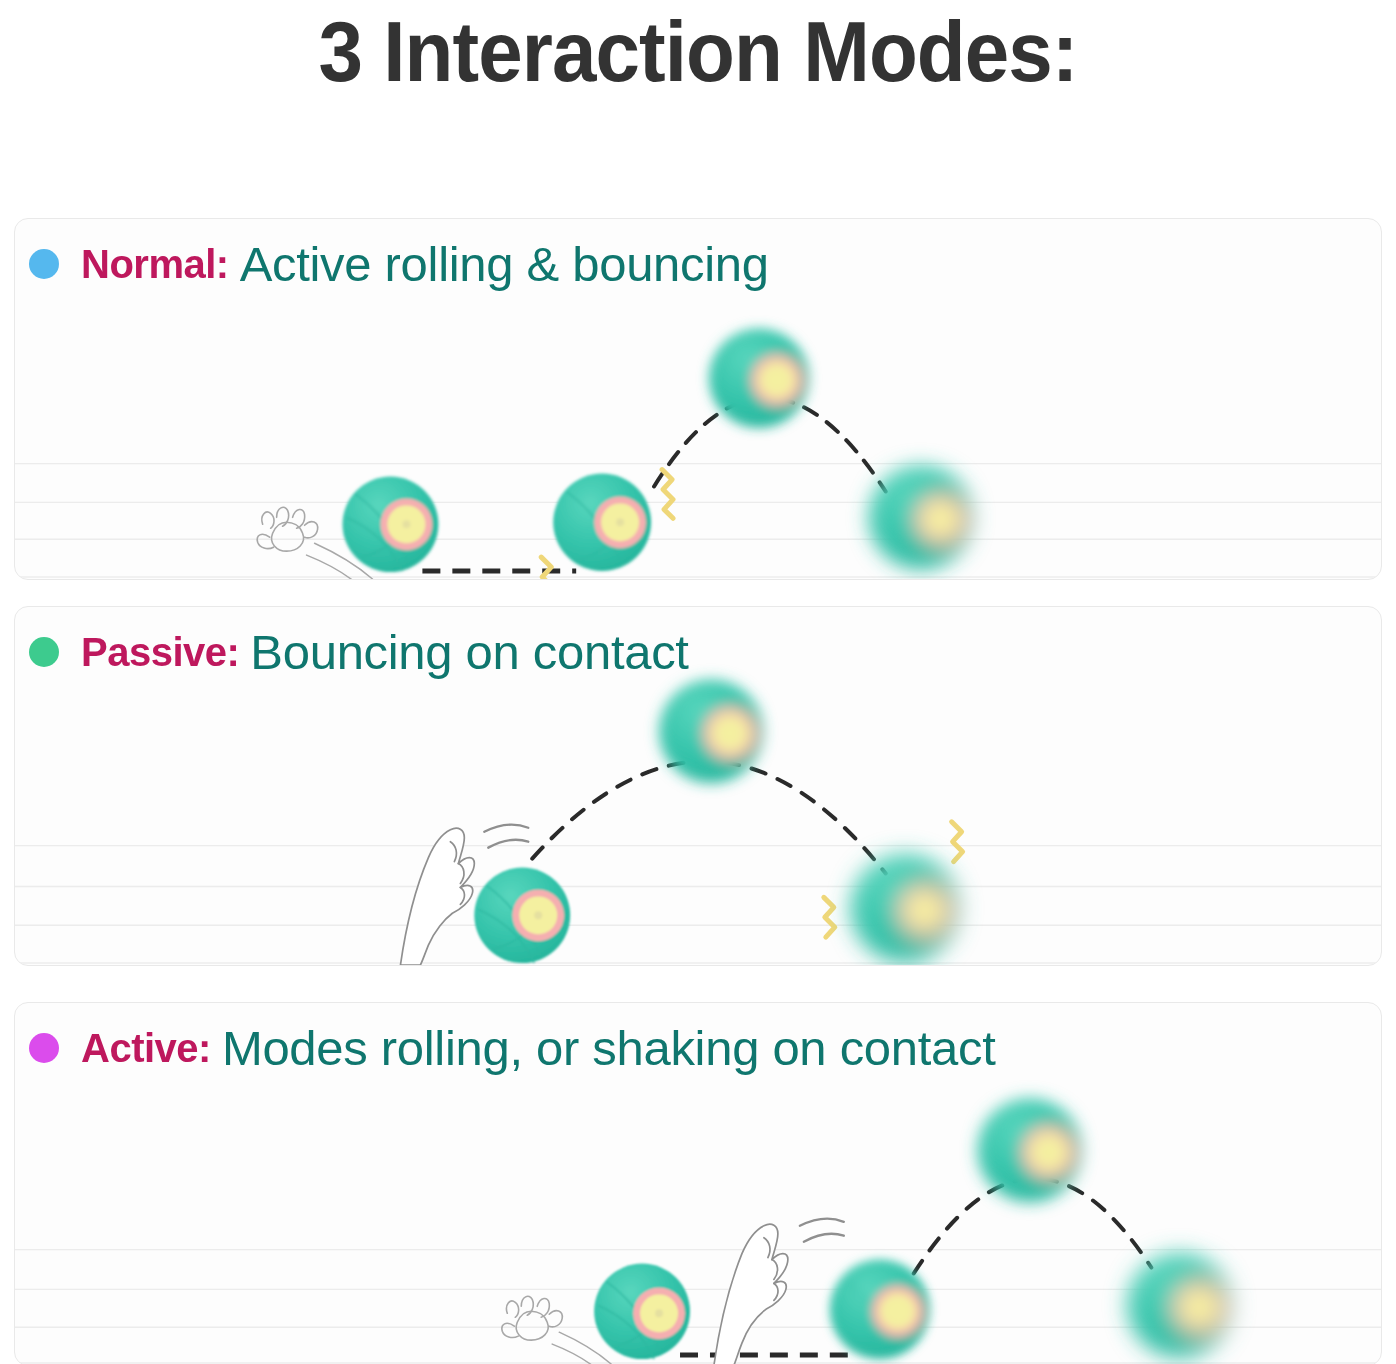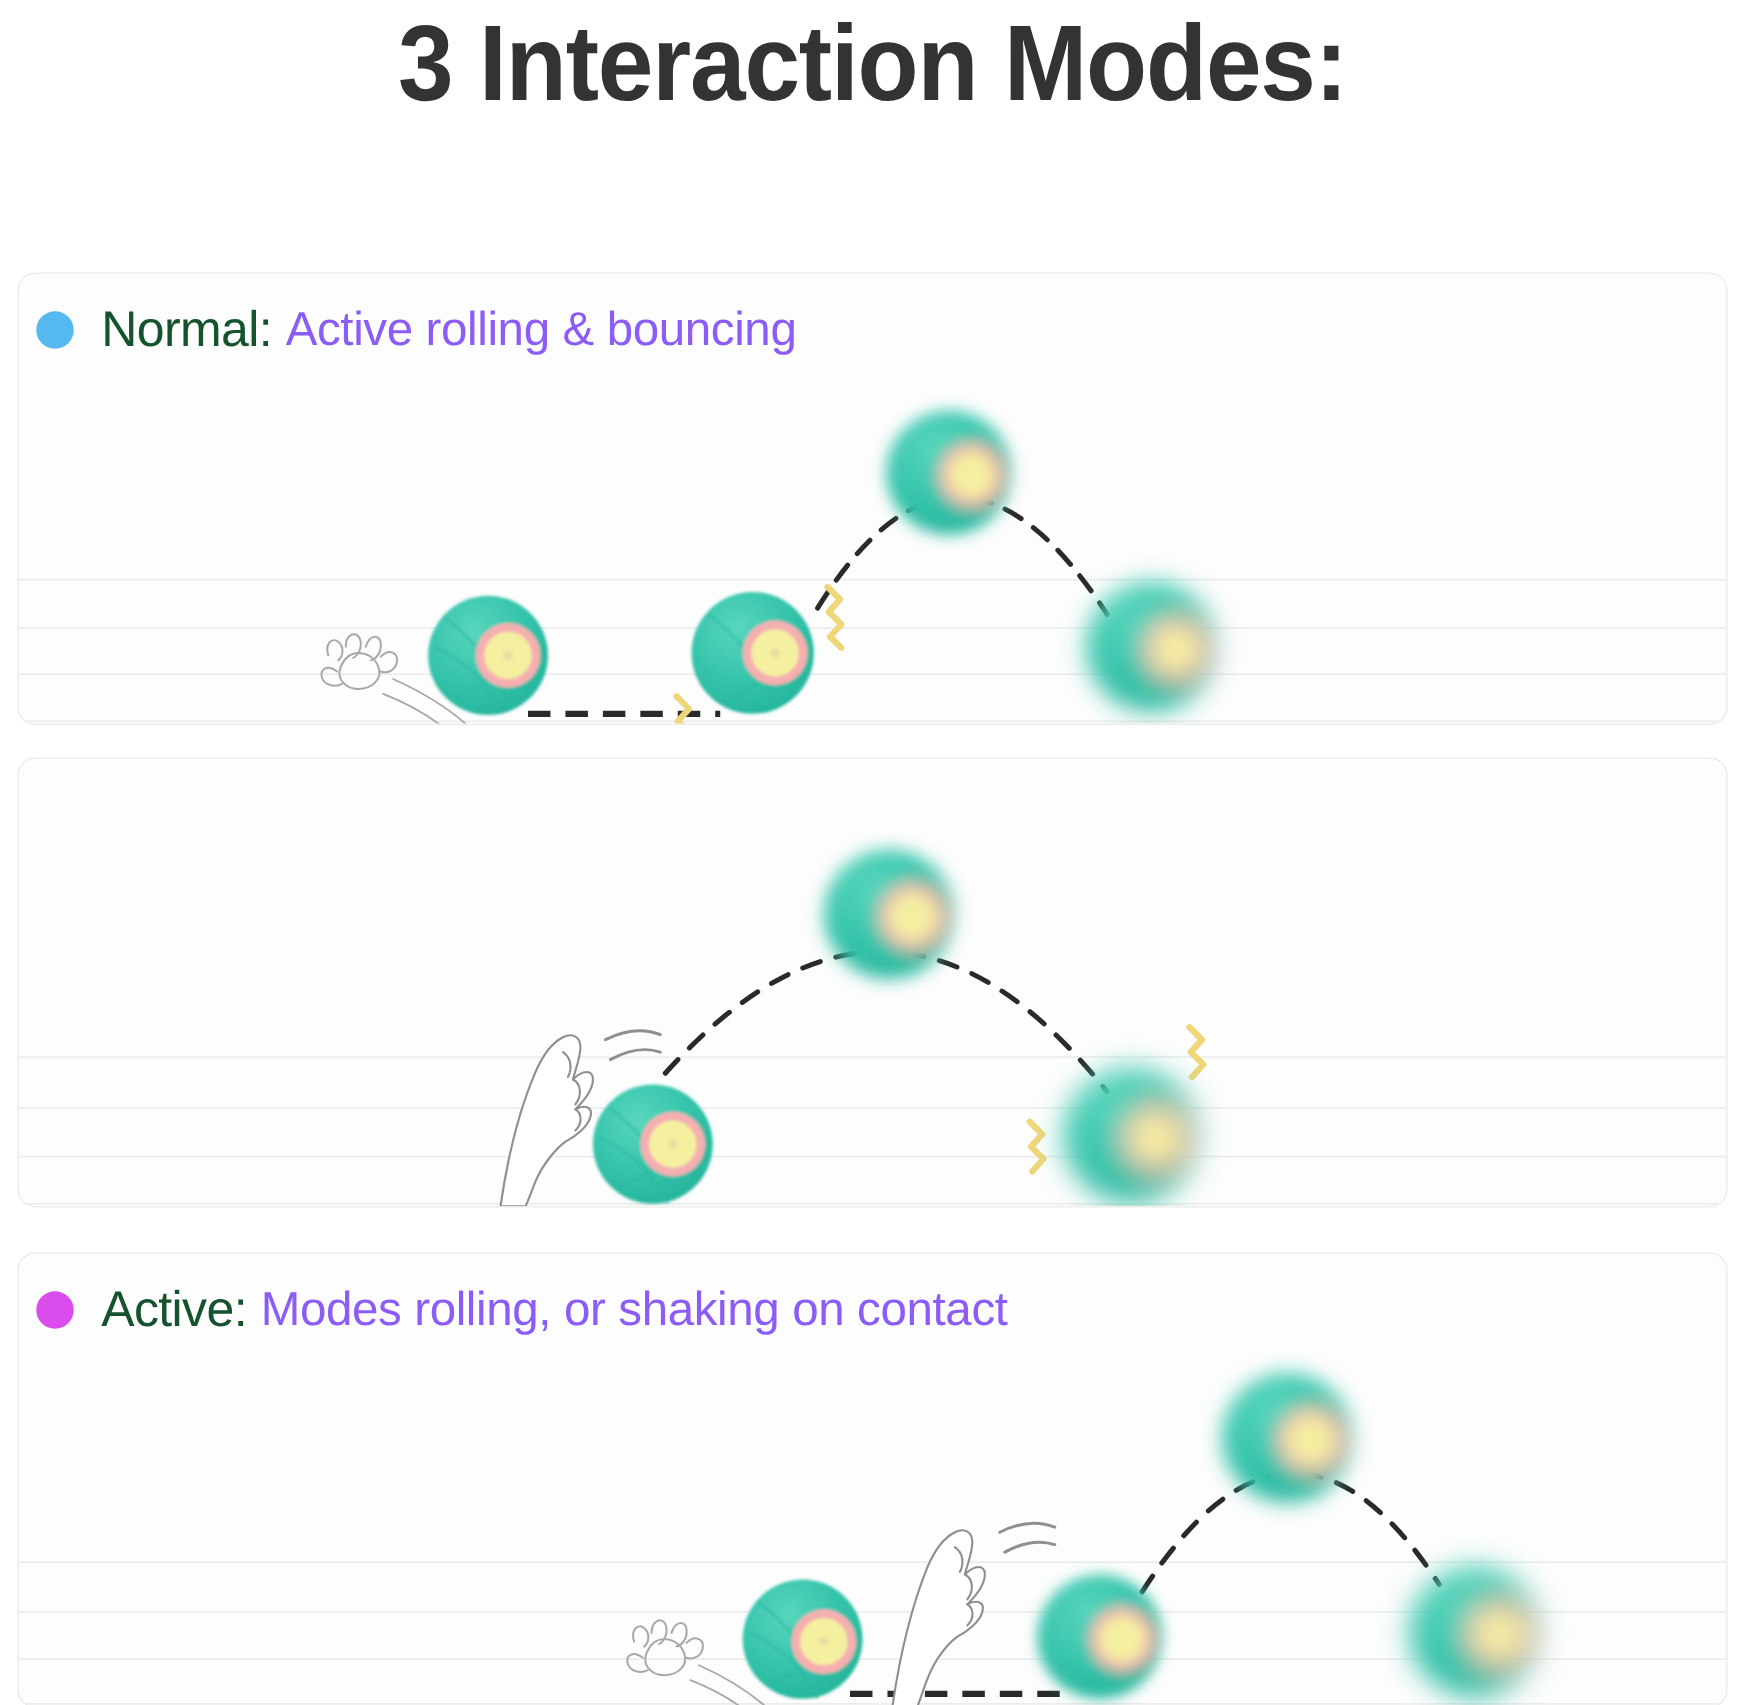--- a/index.html
+++ b/index.html
@@ -55,28 +55,28 @@
     height: 70px;
   }
   .mode-dot {
     width: 30px; height: 30px;
     border-radius: 50%;
     flex: 0 0 auto;
     margin-right: 22px;
   }
   .mode-name {
     font-size: 40px;
+    font-weight: 700;
+    color: #be185d;
+    letter-spacing: -0.5px;
+  }
+  .mode-desc {
+    font-size: 49px;
     font-weight: 400;
-    color: #14532d;
-    letter-spacing: -0.5px;
-  }
-  .mode-desc {
-    font-size: 38px;
-    font-weight: 400;
-    color: #8b5cf6;
+    color: #0f766e;
     margin-left: 11px;
     letter-spacing: -0.3px;
   }
 
   
   .scene {
     position: absolute;
     left: 0; top: 0;
     width: 100%; height: 100%;
     z-index: 1;
@@ -249,20 +249,25 @@
         </g>
 
         <g filter="url(#p-b3)">
           <circle cx="891" cy="303" r="54" fill="url(#p-ball)"></circle>
           <circle cx="911" cy="305" r="27" fill="#f5afb0"></circle>
           <circle cx="911" cy="305" r="20" fill="#f4f0a0"></circle>
         </g>
       </svg>
     </div>
 
+    <div class="card-header">
+      <span class="mode-dot" style="background:#3dcb8e"></span>
+      <span class="mode-name">Passive:</span>
+      <span class="mode-desc">Bouncing on contact</span>
+    </div>
   </section>
 
   <section class="mode-card gentle">
     <div class="scene">
       <svg viewBox="0 0 1368 364" preserveAspectRatio="none" aria-hidden="true">
         <defs>
           <radialGradient id="g-ball" cx="38%" cy="30%" r="78%">
             <stop offset="0%" stop-color="#58d6bd"></stop>
             <stop offset="55%" stop-color="#35c4ab"></stop>
             <stop offset="100%" stop-color="#23b39a"></stop>

